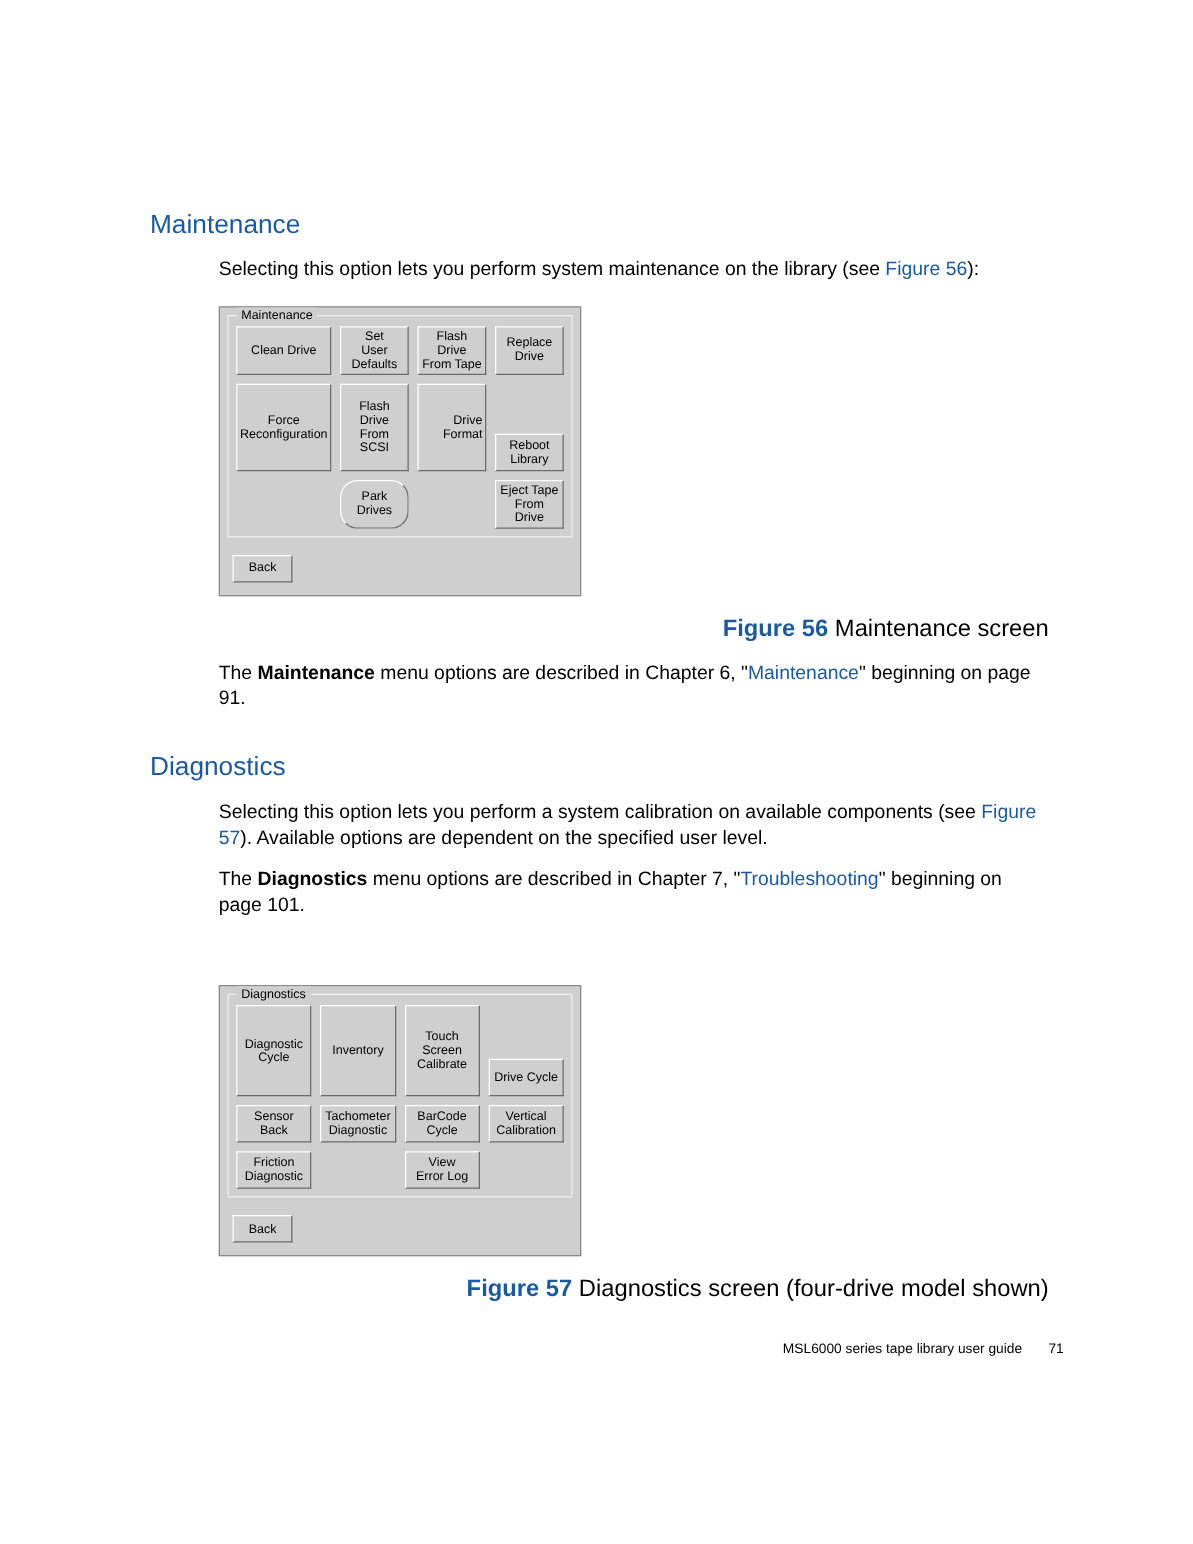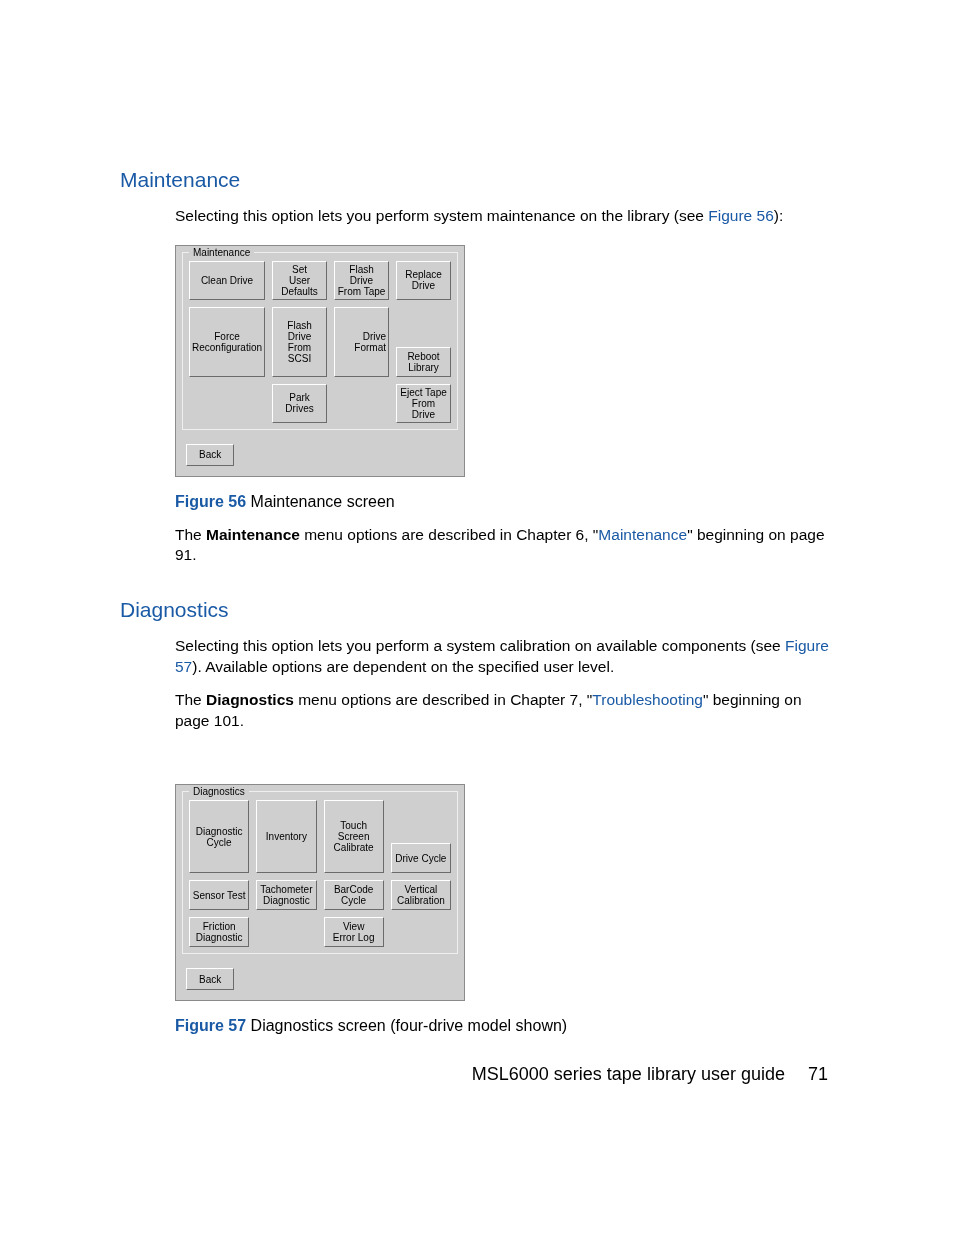--- a/index.html
+++ b/index.html
@@ -82,32 +82,33 @@
     display: flex;
     justify-content: flex-start;
     padding: 8px 10px 10px;
   }
   .ui-footer .ui-btn {
     min-height: 22px;
     padding: 2px 12px;
   }
 
   .figcap {
-    font-size: 16px;
+    font-size: 19px;
     margin: 4px 0 12px 0;
+    text-align: right;
   }
   .figcap .fignum { color: #1a5aa5; font-weight: 700; }
 
   .sep { height: 20px; }
 
   .footer {
     position: absolute;
     bottom: 150px;
-    right: 126px;
-    font-size: 18px;
+    right: 103px;
+    font-size: 11px;
     color: #000;
   }
   .footer .pn { margin-left: 18px; }
 </style>
 </head>
 <body>
 
 <div class="page">
 
   <h2 class="section">Maintenance</h2>
@@ -126,21 +127,21 @@
             <div class="ui-btn" style="white-space: pre-line;">Flash Drive
 From Tape</div>
             <div class="ui-btn" style="white-space: pre-line;">Replace Drive</div>
             <div class="ui-btn" style="white-space: pre-line;">Force
 Reconfiguration</div>
             <div class="ui-btn" style="white-space: pre-line;">Flash Drive
 From SCSI</div>
             <div class="ui-btn" style="white-space: pre-line; text-align: right;">Drive Format</div>
             <div class="ui-btn" style="white-space: pre-line; margin-top: 40px;">Reboot Library</div>
             <div class="ui-btn ui-empty" style="white-space: pre-line;"></div>
-            <div class="ui-btn" style="white-space: pre-line;">Park Drives</div>
+            <div class="ui-btn" style="white-space: pre-line; border-radius: 14px;">Park Drives</div>
             <div class="ui-btn ui-empty" style="white-space: pre-line;"></div>
             <div class="ui-btn" style="white-space: pre-line;">Eject Tape
 From Drive</div>
           </div>
       </div>
       <div class="ui-footer">
         <div class="ui-btn">Back</div>
       </div>
     </div>
 
@@ -168,21 +169,21 @@
 
     <div class="ui-panel">
       <div class="fieldset">
         <div class="legend">Diagnostics</div>
         <div class="ui-grid">
             <div class="ui-btn" style="white-space: pre-line;">Diagnostic Cycle</div>
             <div class="ui-btn" style="white-space: pre-line;">Inventory</div>
             <div class="ui-btn" style="white-space: pre-line; text-align: center;">Touch Screen
 Calibrate</div>
             <div class="ui-btn" style="white-space: pre-line; margin-top: 43px;">Drive Cycle</div>
-            <div class="ui-btn" style="white-space: pre-line;">Sensor Test</div>
+            <div class="ui-btn" style="white-space: pre-line;">Sensor Back</div>
             <div class="ui-btn" style="white-space: pre-line;">Tachometer
 Diagnostic</div>
             <div class="ui-btn" style="white-space: pre-line;">BarCode Cycle</div>
             <div class="ui-btn" style="white-space: pre-line;">Vertical
 Calibration</div>
             <div class="ui-btn" style="white-space: pre-line;">Friction
 Diagnostic</div>
             <div class="ui-btn ui-empty" style="white-space: pre-line;"></div>
             <div class="ui-btn" style="white-space: pre-line;">View
 Error Log</div>

